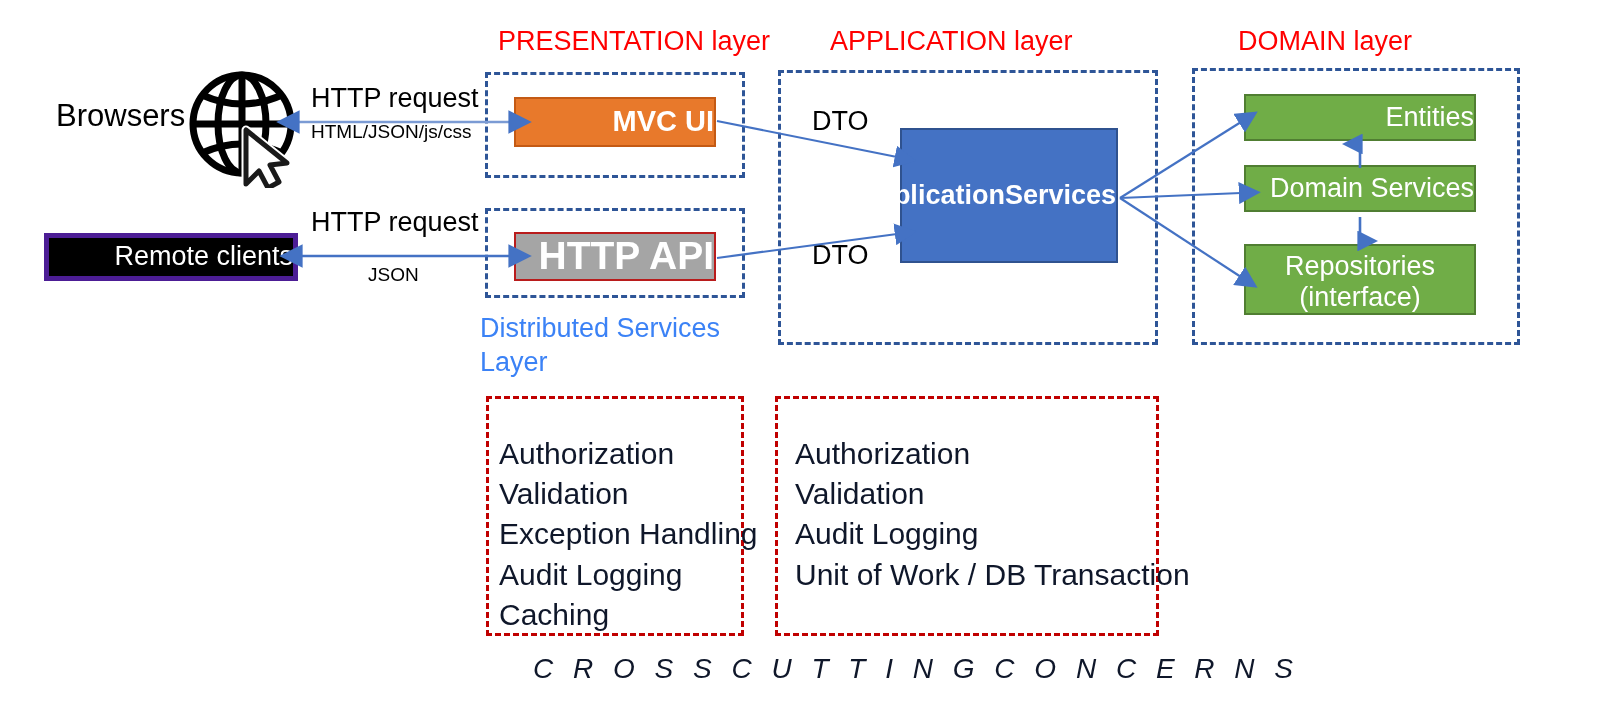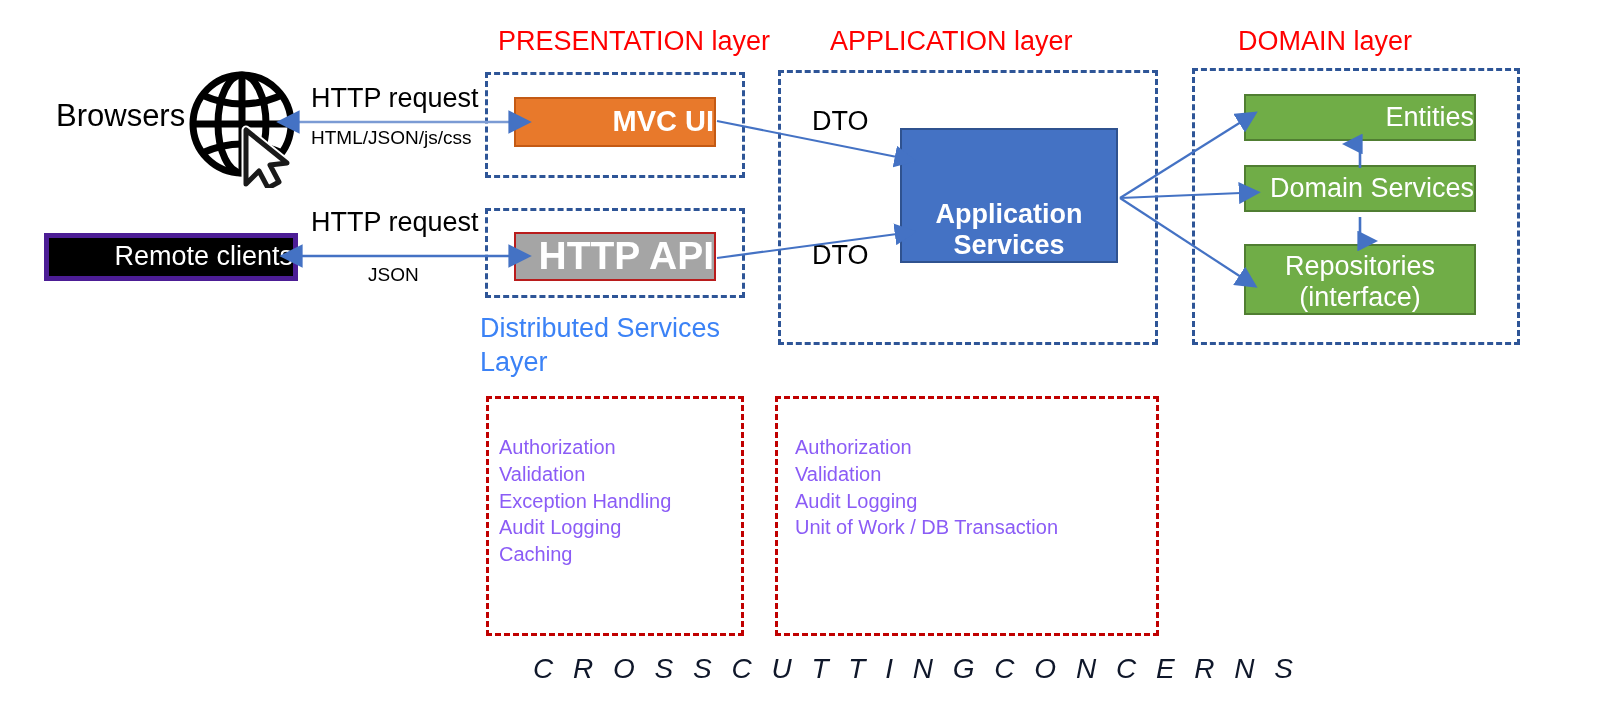--- a/index.html
+++ b/index.html
@@ -103,22 +103,22 @@
     font-family: "Liberation Sans", sans-serif;
   }
   .lbl-browsers {
     color: #000000;
     font-size: 31px;
     white-space: nowrap;
   }
 
   
   .cc-list {
-    color: #8b5cf6;
-    font-size: 20px;
+    color: #0f172a;
+    font-size: 30px;
     line-height: 1.34;
     font-family: "Liberation Sans", sans-serif;
     white-space: nowrap;
   }
   .cc-list div { white-space: nowrap; }
 
   .cc-footer {
     color: #0f172a;
     font-size: 28px;
     font-style: italic;
@@ -173,37 +173,37 @@
         <path d="M60 62 L60 116 L73 103 L82 120 L93 114 L84 97 L101 95 Z" fill="#ffffff" stroke="#1a1a1a" stroke-width="5" stroke-linejoin="round"></path>
       </g>
     </svg>
   </div>
 
   <div class="abs node node-black" style="left:44px; top:233px; width:254px; height:48px;">
     <span>Remote clients</span>
   </div>
 
   <div class="abs lbl-dark" style="left:311px; top:83px;">HTTP request</div>
-  <div class="abs lbl-small" style="left:311px; top:127px;text-align:center;">HTML/JSON/js/css</div>
+  <div class="abs lbl-small" style="left:311px; top:121px;text-align:center;">HTML/JSON/js/css</div>
 
   <div class="abs lbl-dark" style="left:311px; top:207px;">HTTP request</div>
   <div class="abs lbl-small" style="left:368px; top:264px;">JSON</div>
 
   <div class="abs lbl-dark" style="left:812px; top:106px;">DTO</div>
   <div class="abs lbl-dark" style="left:812px; top:240px;">DTO</div>
 
   <div class="abs node node-mvc" style="left:514px; top:97px; width:202px; height:50px;">
     <span>MVC UI</span>
   </div>
 
   <div class="abs node node-api" style="left:514px; top:232px; width:202px; height:49px;">
     <span>HTTP API</span>
   </div>
 
-  <div class="abs node node-appsvc" style="left:900px; top:128px; width:218px; height:135px; flex-direction:column;">
+  <div class="abs node node-appsvc" style="left:900px; top:128px; width:218px; height:135px; flex-direction:row;">
     <span>Application</span>
     <span>Services</span>
   </div>
 
   <div class="abs node node-green" style="left:1244px; top:94px; width:232px; height:47px;">
     <span>Entities</span>
   </div>
 
   <div class="abs node node-green" style="left:1244px; top:157px; width:232px; height:47px;margin-top:8px;">
     <span>Domain Services</span>

